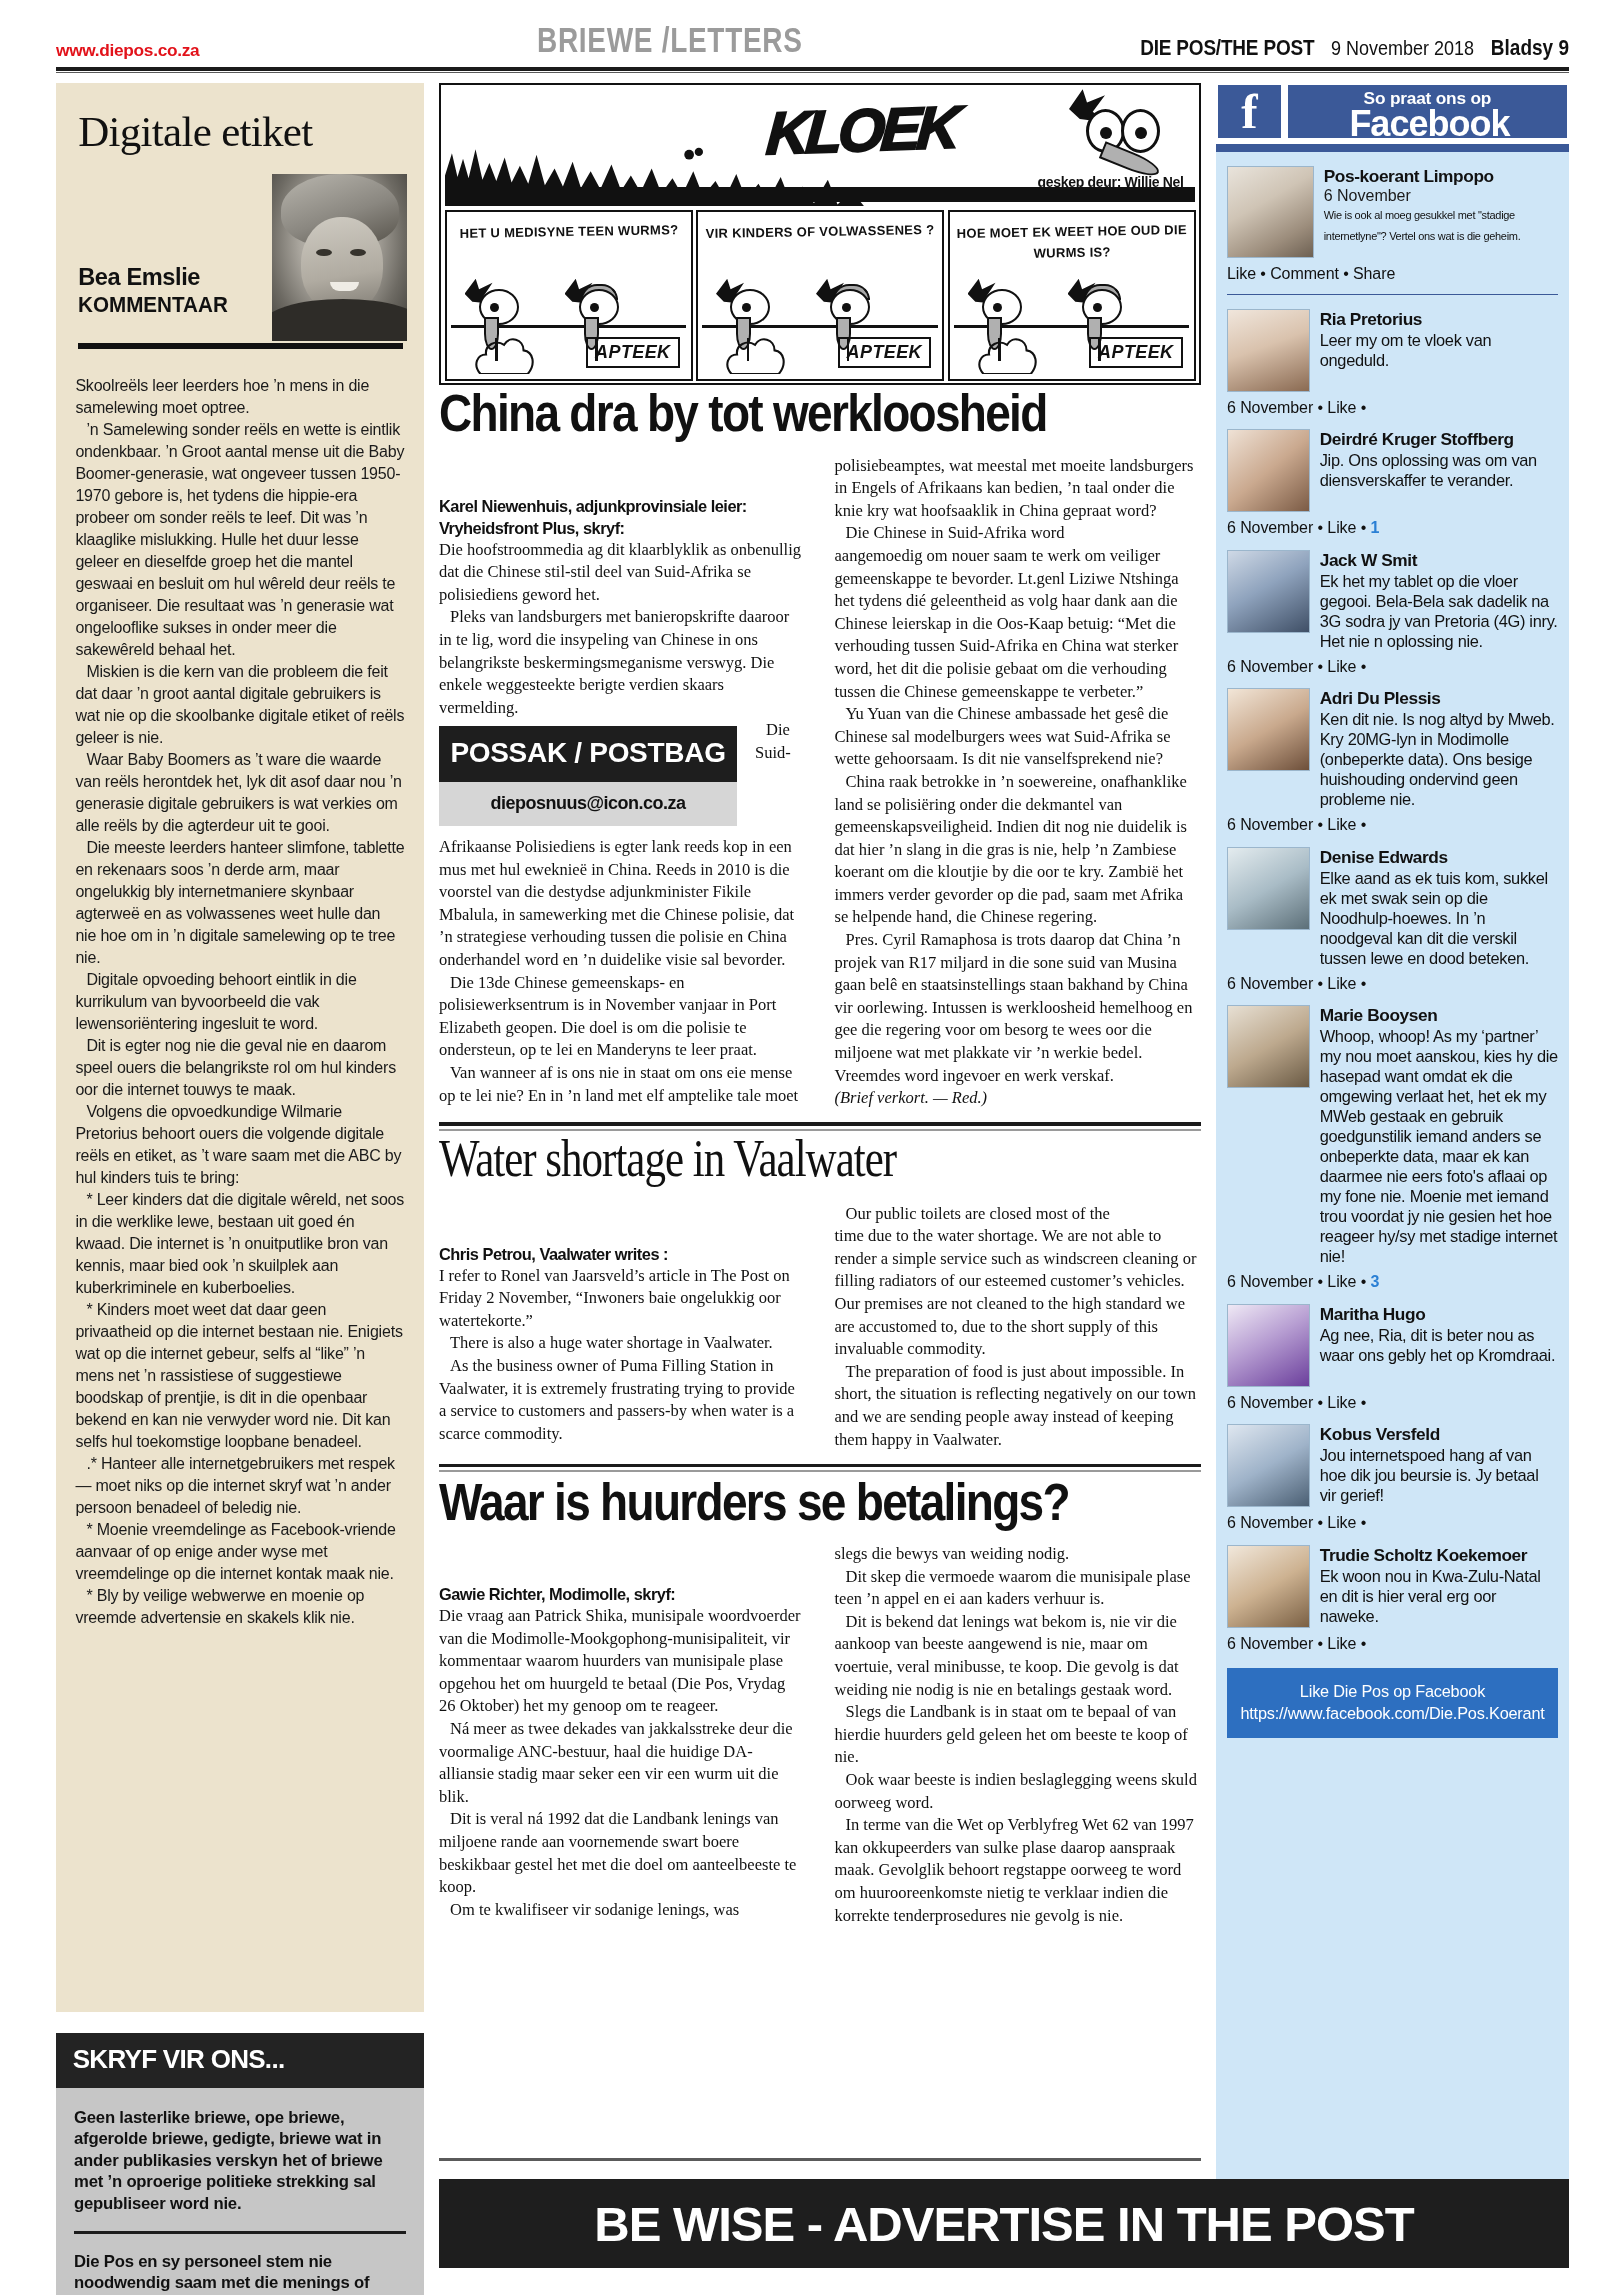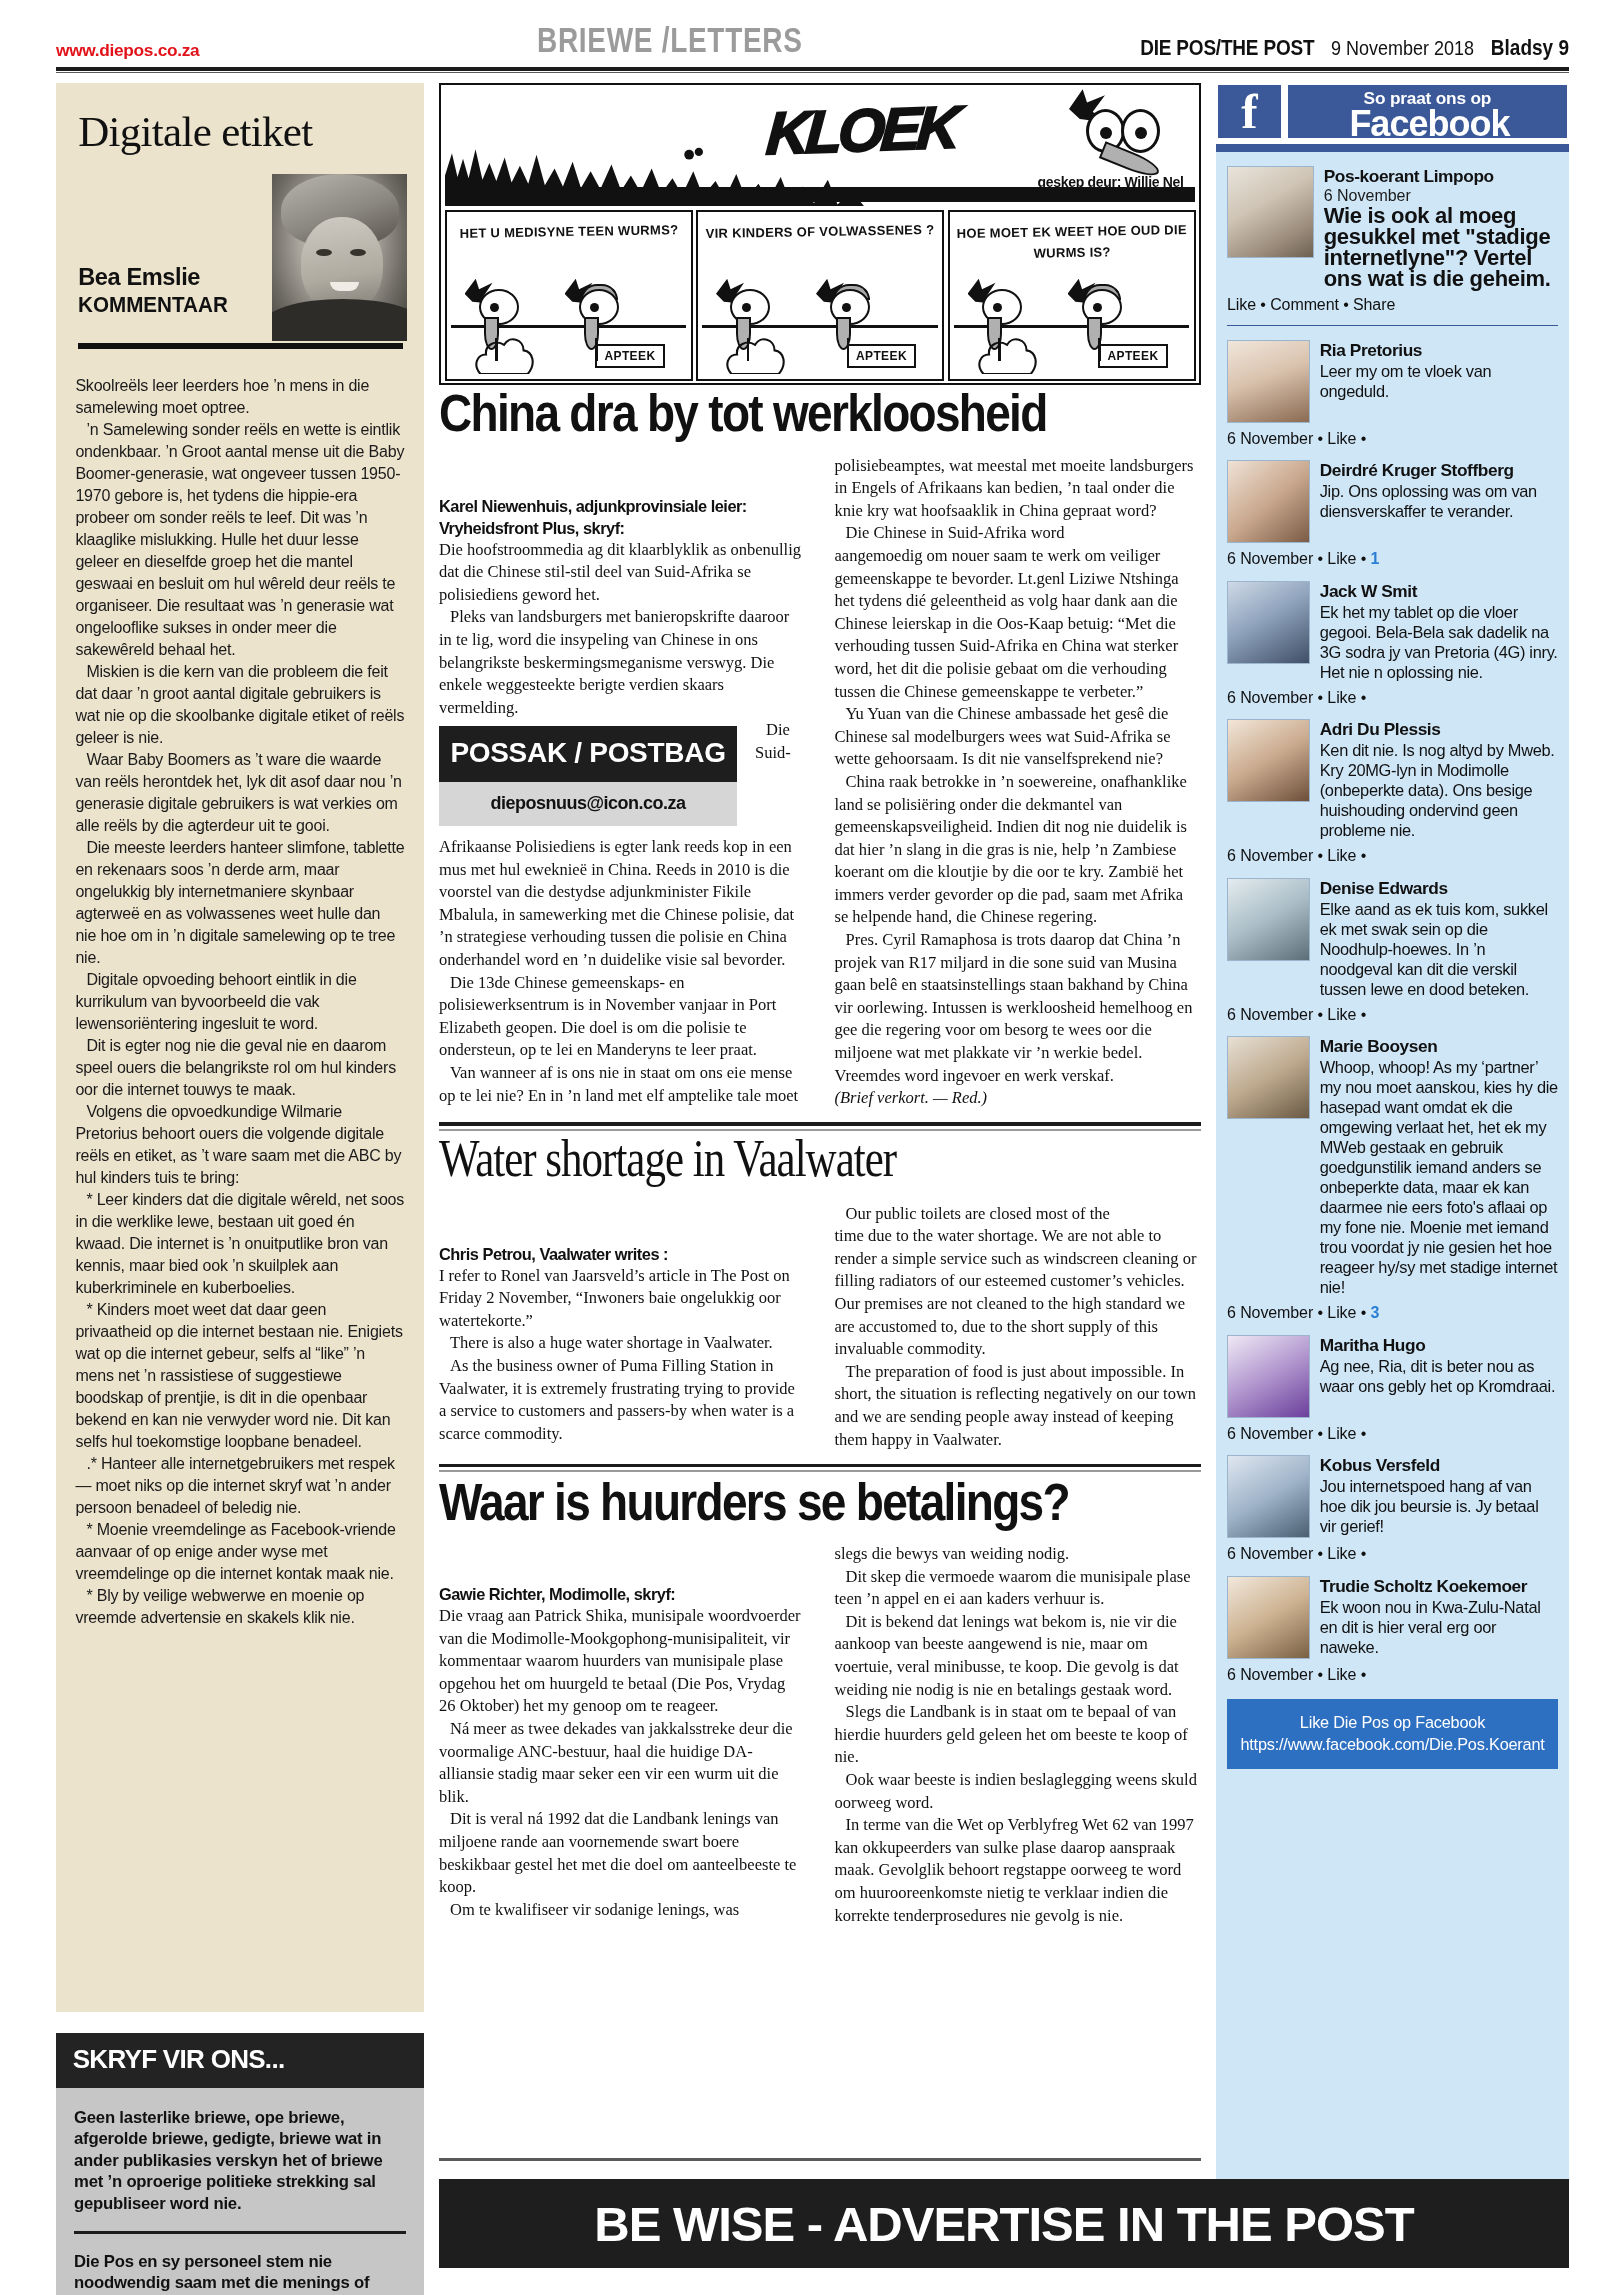--- a/index.html
+++ b/index.html
@@ -143,22 +143,22 @@
   .band { position:absolute; left:4.2px; right:4.2px; bottom:4.2px; height:15.3px; background:#111; }
   .cartoon-panels { display:flex; gap:3.5px; padding:3.5px 3.5px 3.5px 3.5px; height:178px; }
   .panel { flex:1; border:2.1px solid #111; position:relative; background:#fff; }
   .panel .cap {
     position:absolute; left:0; right:0; top:9.7px; text-align:center;
     font-size:13px; font-weight:bold; letter-spacing:0.3px; line-height:21px;
     font-family:"Liberation Sans", sans-serif; transform: rotate(-1deg);
   }
   .panel .ground { position:absolute; left:4.2px; right:4.2px; bottom:51px; height:2.8px; background:#111; }
   .panel .apteek {
-    position:absolute; right:26px; bottom:11px; border:2.1px solid #111; padding:2.8px 7px;
-    font-size:12px; font-weight:bold; letter-spacing:0.4px;
+    position:absolute; right:11px; bottom:11px; border:2.1px solid #111; padding:2.8px 7px;
+    font-size:18px; font-weight:bold; letter-spacing:0.4px;font-style:italic;
   }
   .bird { position:absolute; bottom:54px; }
   .bird .head { width:40px; height:36px; border:2.8px solid #111; border-radius:50%; background:#fff; position:relative; }
   .bird .head:after { content:""; position:absolute; left:9.7px; top:12.5px; width:9px; height:9px; background:#111; border-radius:50%; }
   .bird .tuft { position:absolute; left:-14px; top:-9.7px; width:28px; height:25px; background:#111;
     clip-path: polygon(0% 60%, 40% 0%, 52% 42%, 100% 16%, 68% 70%, 100% 100%, 28% 92%); }
   .bird .beak { position:absolute; left:5.6px; top:28px; width:15.3px; height:33px; background:#b0b0b0; border:2.1px solid #111; border-radius:0 0 60% 60%; }
   .bird .leg  { position:absolute; left:16.7px; top:49px; width:2.8px; height:23.6px; background:#111; }
   .bird.pharm .head { background:#fff; }
   .bird.pharm .cap2 { position:absolute; left:2.8px; top:-4.2px; width:37px; height:15.3px; background:#a8a8a8; border:2.1px solid #111; border-radius:16.7px 16.7px 0 0; }
@@ -215,21 +215,21 @@
 
   .fb-body { background:#cfe6f7; padding:11px 11px 16.7px 11px; min-height:2047px; }
 
   .fb-post { padding:2.8px 0 0 0; }
   .fb-row { display:flex; gap:9.7px; }
   .fb-thumb { width:83px; height:83px; flex:0 0 83px; border:0.7px solid #9bb6cc; }
   .fb-thumb.big { width:87px; height:92px; flex:0 0 87px; }
   .fb-name { font-size:17.3px; font-weight:bold; letter-spacing:-0.4px; }
   .fb-date { font-size:16px; color:#1a1a1a; }
   .fb-text { font-size:16.4px; line-height:20px; letter-spacing:-0.3px; }
-  .fb-text.bold { font-weight:bold; font-size:22px; line-height:21px; }
+  .fb-text.bold { font-weight:normal; font-size:11px; line-height:21px; }
   .fb-meta { font-size:16px; margin-top:7px; letter-spacing:-0.1px; }
   .fb-meta .cnt { color:#2a7fd4; font-weight:bold; }
   .fb-sep { height:1.4px; background:#3b5998; margin:11px 0 11px 0; }
   .fb-spacer { height:9.7px; }
 
   .fb-footer {
     margin-top:15.3px; background:#2d6fc0; color:#fff; text-align:center;
     font-size:16.3px; line-height:22px; padding:12.5px 8.3px 14px 8.3px; letter-spacing:-0.2px;
   }
 

